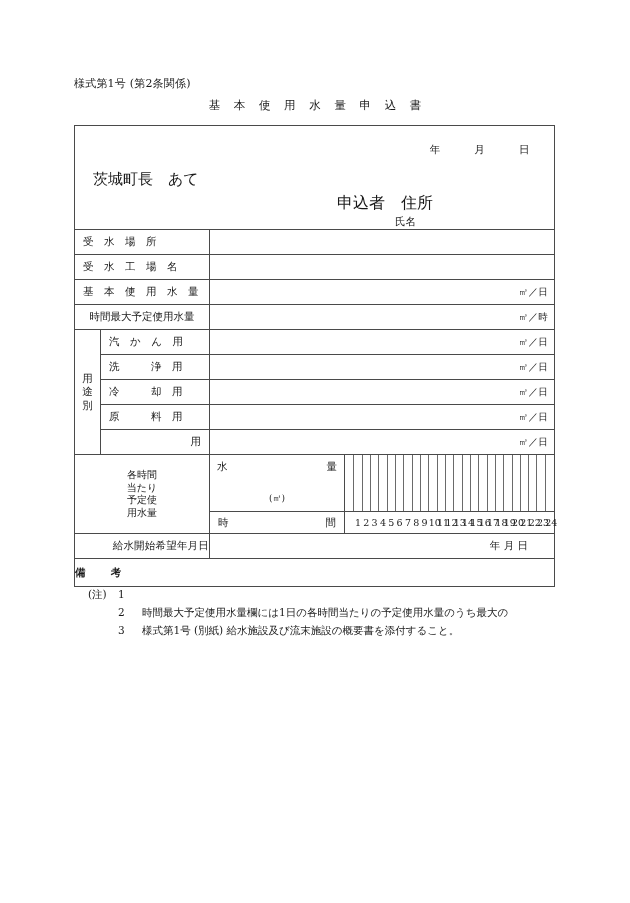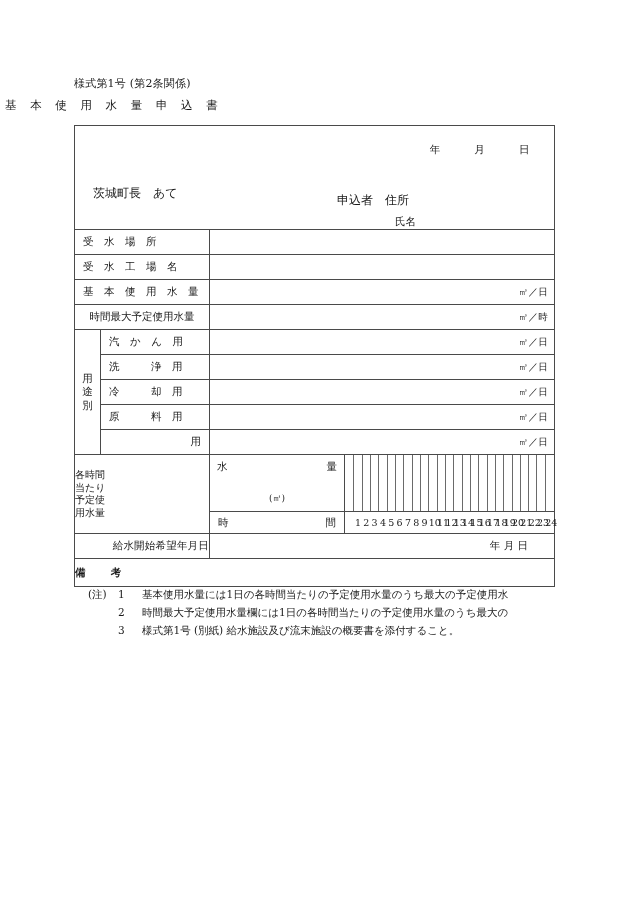--- a/index.html
+++ b/index.html
@@ -31,21 +31,21 @@
     top: 76px;
     font-size: 11px;
     letter-spacing: 0.2px;
     white-space: nowrap;
   }
   .doc-title {
     position: absolute;
     left: 0;
     top: 98px;
     width: 630px;
-    text-align: left;
+    text-align: center;
     font-size: 11.5px;
     letter-spacing: 5px;
     text-indent: 5px;
     white-space: nowrap;
   }
 
   
   .form-table {
     position: absolute;
     left: 74px;
@@ -75,29 +75,29 @@
     font-size: 10.5px;
     letter-spacing: 0.5px;
     white-space: nowrap;
   }
   .date-line span { display: inline-block; }
   .gap-a { width: 26px; }
   .gap-b { width: 26px; }
   .mayor-line {
     position: absolute;
     left: 18px;
-    top: 60px;
-    font-size: 12px;
+    top: 44px;
+    font-size: 15px;
     white-space: nowrap;
   }
   .applicant-line {
     position: absolute;
     left: 262px;
     top: 67px;
-    font-size: 12px;
+    font-size: 16px;
     white-space: nowrap;
   }
   .applicant-name {
     position: absolute;
     left: 320px;
     top: 89px;
     font-size: 10.5px;
     white-space: nowrap;
   }
 
@@ -143,21 +143,21 @@
   .use-lbl {
     width: 108px;
     height: 24px;
     font-size: 10.5px;
     white-space: nowrap;
   }
 
   
   .hr-head {
     width: 52px;
-    text-align: left;
+    text-align: center;
     font-size: 10px;
     line-height: 1.45;
     vertical-align: middle;
     margin-left: 20px;
   }
   .hr-head div { white-space: nowrap; }
   .hr-sub {
     width: 83px;
     height: 56px;
     font-size: 10.5px;
@@ -560,21 +560,20 @@
         <span class="spread">考</span>
       </td>
     </tr>
   </tbody>
     </table>
 
   <div class="notes">
     <div class="note-row">
       <div class="note-tag">(注)</div>
       <div class="note-num">1</div>
-      <div class="note-body">基本使用水量には1日の各時間当たりの予定使用水量のうち最大の予定使用水</div>
     </div>
 
     <div class="note-row">
       <div class="note-tag"></div>
       <div class="note-num">2</div>
       <div class="note-body">時間最大予定使用水量欄には1日の各時間当たりの予定使用水量のうち最大の</div>
     </div>
 
     <div class="note-row">
       <div class="note-tag"></div>

